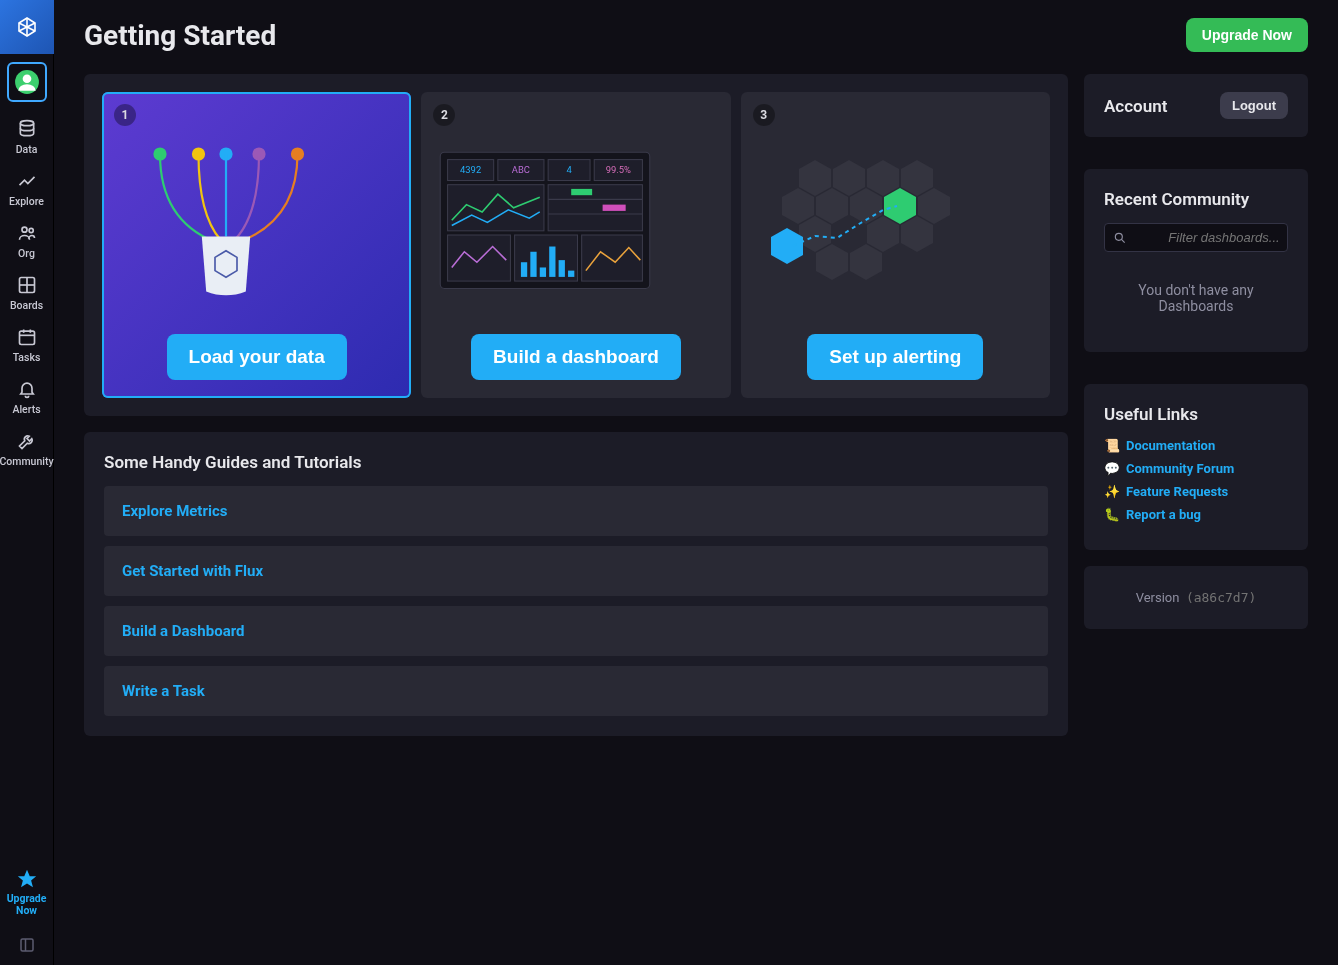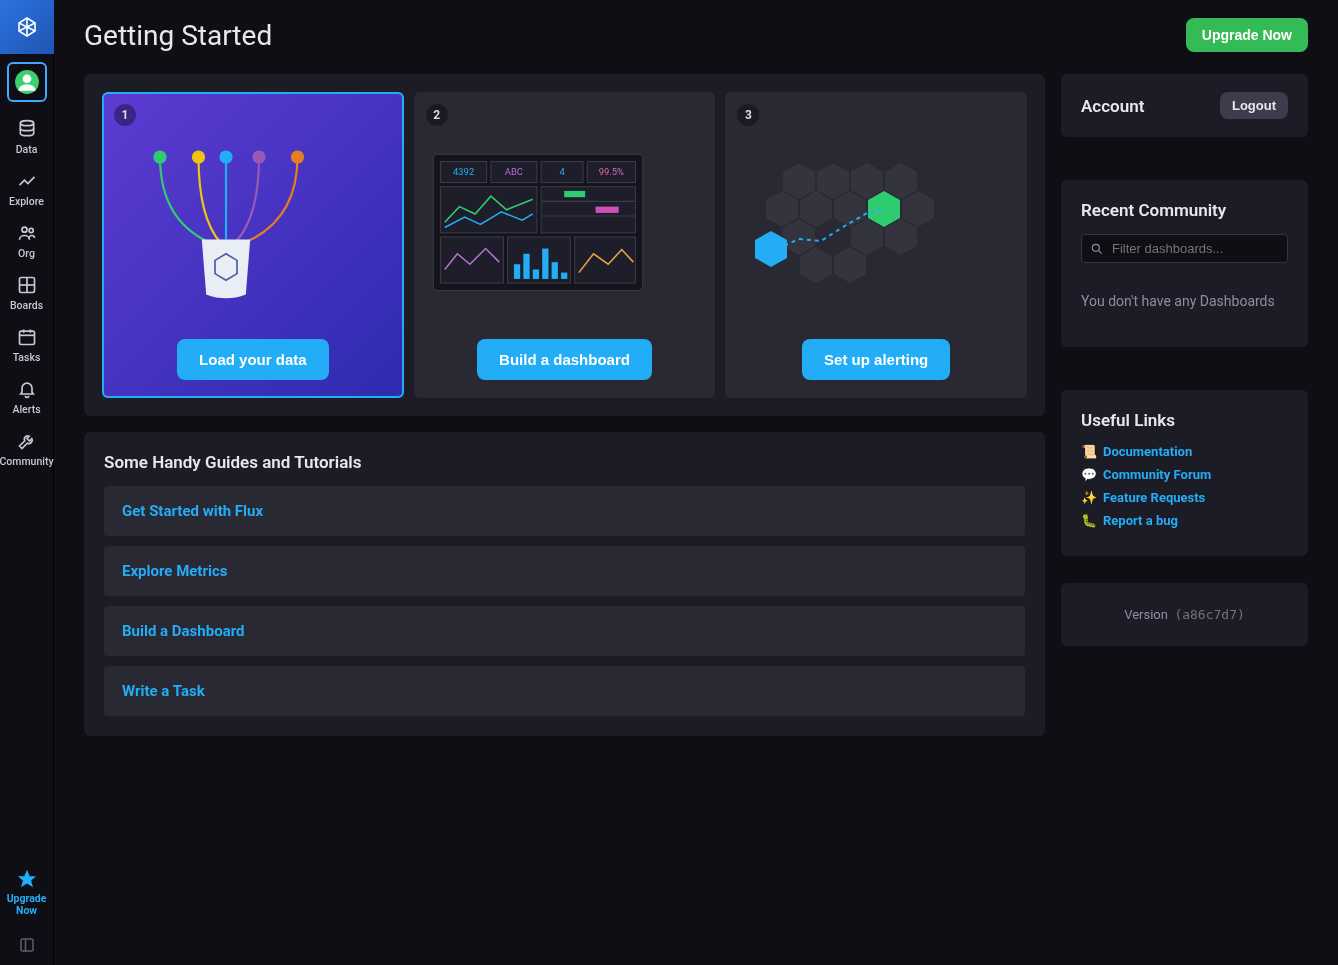--- a/index.html
+++ b/index.html
@@ -56,32 +56,32 @@
   .main {
     flex:1;
     padding: 18px 30px 30px 30px;
     overflow:auto;
   }
   .page-header{
     display:flex;align-items:center;justify-content:space-between;
     margin-bottom:22px;
   }
   .page-title{
-    font-size:28px;font-weight:400;color:#e8e8ec;
+    font-size:28px;font-weight:700;color:#e8e8ec;
   }
   .btn{
     border:none;border-radius:8px;font-weight:700;cursor:pointer;
     padding:9px 16px;font-size:14px;color:#fff;
   }
   .btn-green{background:#34bb56;}
   .btn-blue{background:#22adf6;}
   .btn-grey{background:#3c3c4c;color:#e8e8ec;font-size:13px;padding:6px 12px;}
   .content-row{display:flex;gap:16px;align-items:flex-start;}
   .left-col{flex:1;}
-  .right-col{width:247px;display:flex;flex-direction:column;gap:27px;}
+  .right-col{width:224px;display:flex;flex-direction:column;gap:16px;}
   
   .cards-wrap{
     background:#1c1c27;
     border-radius:6px;
     padding:18px;
     display:flex;gap:10px;
   }
   .step-card{
     flex:1;
     background:#292934;
@@ -100,21 +100,21 @@
     width:22px;height:22px;border-radius:50%;
     background:rgba(0,0,0,0.35);
     display:flex;align-items:center;justify-content:center;
     font-size:12px;font-weight:700;color:#dcdce2;
   }
   .step-illus{
     flex:1;display:flex;align-items:center;
     width:100%;
   }
   .step-btn-row{margin-top:auto;}
-  .step-card .btn{font-size:15px;padding:12px 22px;}
+  .step-card .btn{font-size:19px;padding:12px 22px;}
   .step-card.active .btn{background:#22adf6;}
   
   .panel{
     background:#1c1c27;border-radius:6px;padding:20px;
   }
   .panel + .panel{margin-top:16px;}
   .panel-title{font-size:17px;font-weight:600;color:#e8e8ec;margin-bottom:14px;}
   .guide-link{
     display:block;background:#292934;border-radius:4px;
     padding:16px 18px;margin-bottom:10px;
@@ -127,23 +127,23 @@
   .panel-head-row .panel-title{margin-bottom:0;}
   .acct-panel{padding:18px 20px;}
   .search-box{
     position:relative;margin-top:14px;margin-bottom:20px;
     background:#0f0e15;border:1px solid #333345;border-radius:4px;
     display:flex;align-items:center;padding:6px 8px;
   }
   .search-box svg{width:14px;height:14px;flex-shrink:0;}
   .search-box input{
     flex:1;background:transparent;border:none;outline:none;
-    color:#737373;font-size:13px;padding-left:8px;
-  }
-  .empty-text{color:#8e8ea0;font-size:14px;text-align:left;padding:10px 0 18px;}
+    color:#737373;font-size:13px;font-style:italic;padding-left:8px;text-align:center;
+  }
+  .empty-text{color:#8e8ea0;font-size:14px;text-align:center;padding:10px 0 18px;}
   .link-list{list-style:none;margin-top:4px;}
   .link-list li{margin-bottom:8px;font-size:13px;display:flex;align-items:center;gap:6px;}
   .link-list a{color:#22adf6;font-weight:700;text-decoration:none;cursor:pointer;}
   .link-icon{width:16px;display:inline-block;text-align:center;}
   .version-panel{background:#1c1c27;border-radius:6px;padding:24px;text-align:center;color:#8e8ea0;font-size:13px;}
   .version-hash{font-family:monospace;color:#737373;}
   
   .illus-svg{width:100%;max-width:220px;}
 </style>
 </head>
@@ -357,22 +357,22 @@
           </div>
           <div class="step-btn-row">
             <button class="btn btn-blue">Set up alerting</button>
           </div>
         </div>
 
       </div>
 
       <div class="panel" style="margin-top:16px;">
         <div class="panel-title">Some Handy Guides and Tutorials</div>
+        <a class="guide-link">Explore Metrics</a>
         <a class="guide-link">Get Started with Flux</a>
-        <a class="guide-link">Explore Metrics</a>
         <a class="guide-link">Build a Dashboard</a>
         <a class="guide-link">Write a Task</a>
       </div>
 
     </div>
 
     <div class="right-col">
 
       <div class="panel acct-panel">
         <div class="panel-head-row">

